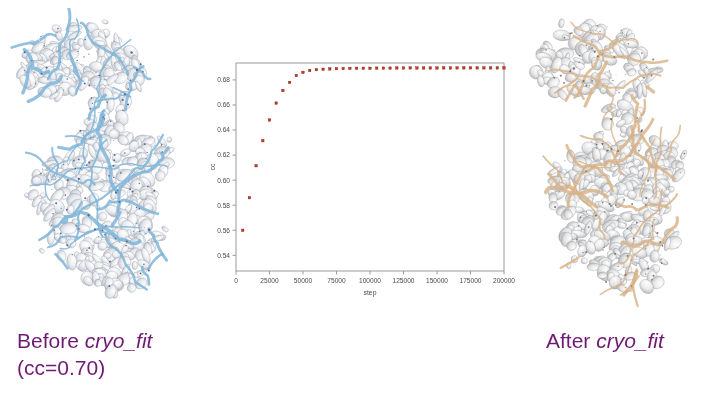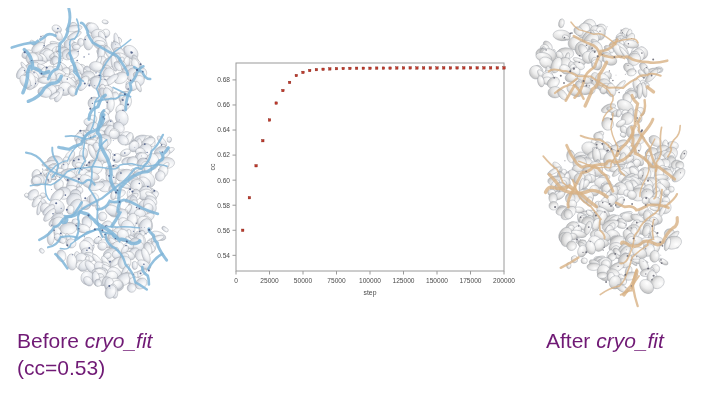--- a/index.html
+++ b/index.html
@@ -1432,18 +1432,18 @@
         <circle cx="76.0" cy="23.2" r="0.65" fill="#5a5a68" fill-opacity="0.8"></circle>
         <circle cx="144.1" cy="135.8" r="0.57" fill="#5a5a68" fill-opacity="0.8"></circle>
         <circle cx="87.5" cy="140.9" r="0.86" fill="#5a5a68" fill-opacity="0.8"></circle>
         <circle cx="78.5" cy="135.8" r="1.10" fill="#5a5a68" fill-opacity="0.8"></circle>
       </g>
   </svg>
 </div>
 
 <div class="caption" id="caption-before">
   <span>Before </span><span class="em">cryo_fit</span>
-  <span class="cc-line">(cc=0.53)</span>
+  <span class="cc-line">(cc=0.70)</span>
 </div>
 
 <div class="caption" id="caption-after">
   <span>After </span><span class="em">cryo_fit</span>
 </div>
 
 </body></html>

